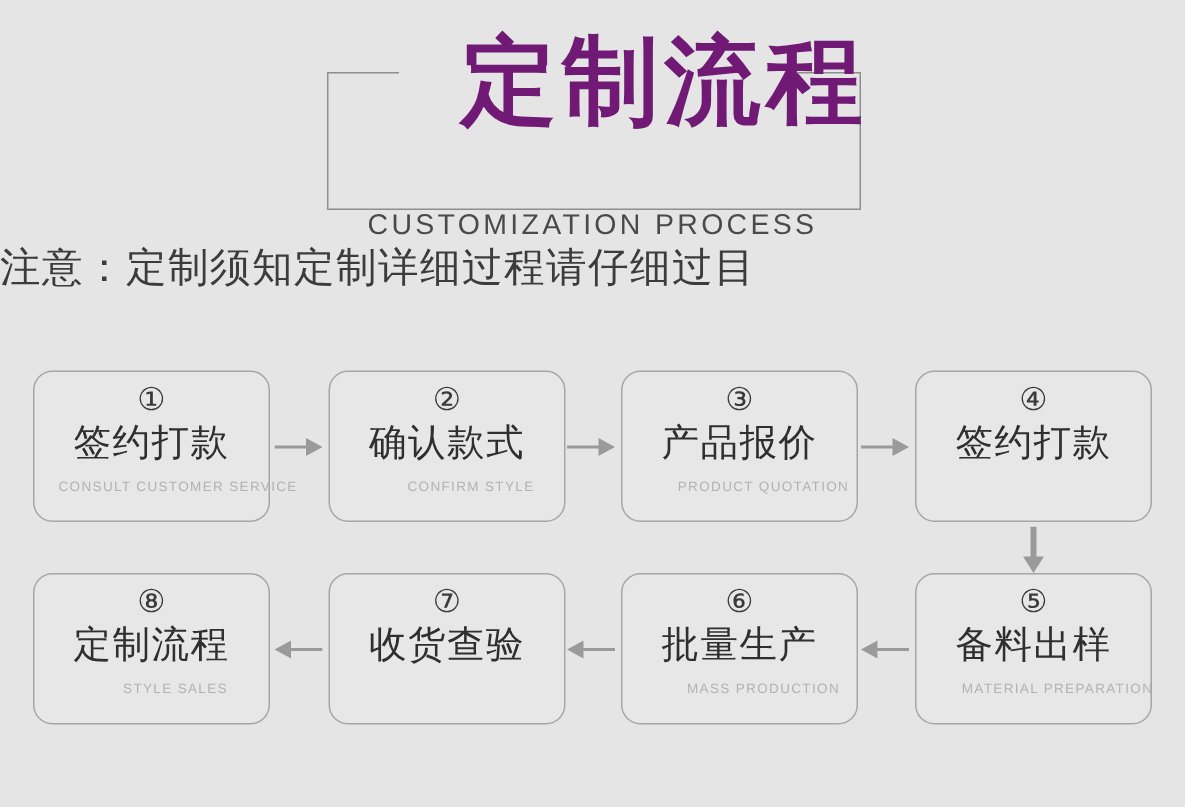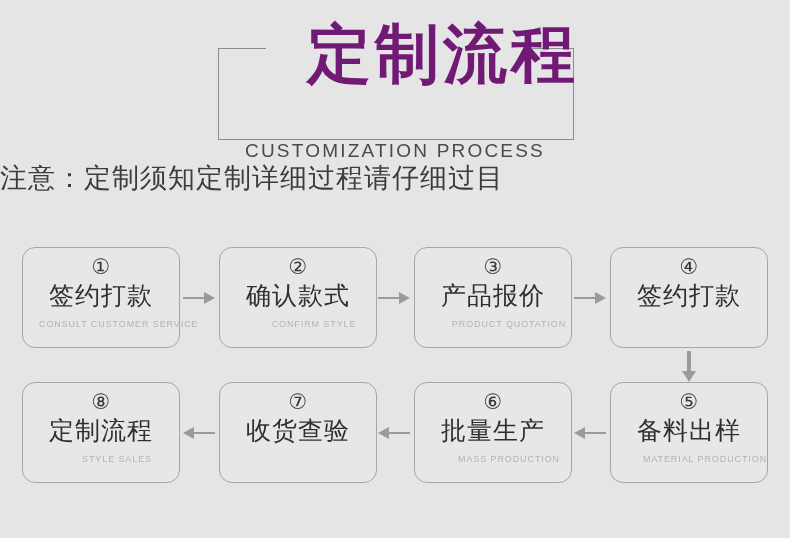--- a/index.html
+++ b/index.html
@@ -250,21 +250,21 @@
 
   <div class="step-box col-3">
     <div class="step-num">⑥</div>
     <div class="step-cn">批量生产</div>
     <div class="step-en">MASS PRODUCTION</div>
   </div>
 
   <div class="step-box col-4">
     <div class="step-num">⑤</div>
     <div class="step-cn">备料出样</div>
-    <div class="step-en">MATERIAL PRODUCTION</div>
+    <div class="step-en">MATERIAL PREPARATION</div>
   </div>
 </div>
 
 <div class="arrow-hl arrow-hl-1">
   <svg width="32" height="20" viewBox="0 0 32 20">
     <path d="M32 9 h-21 v-5 l-11 6 11 6 v-5 h21 z" fill="#9a9a9a"></path>
   </svg>
 </div>
 <div class="arrow-hl arrow-hl-2">
   <svg width="32" height="20" viewBox="0 0 32 20">

